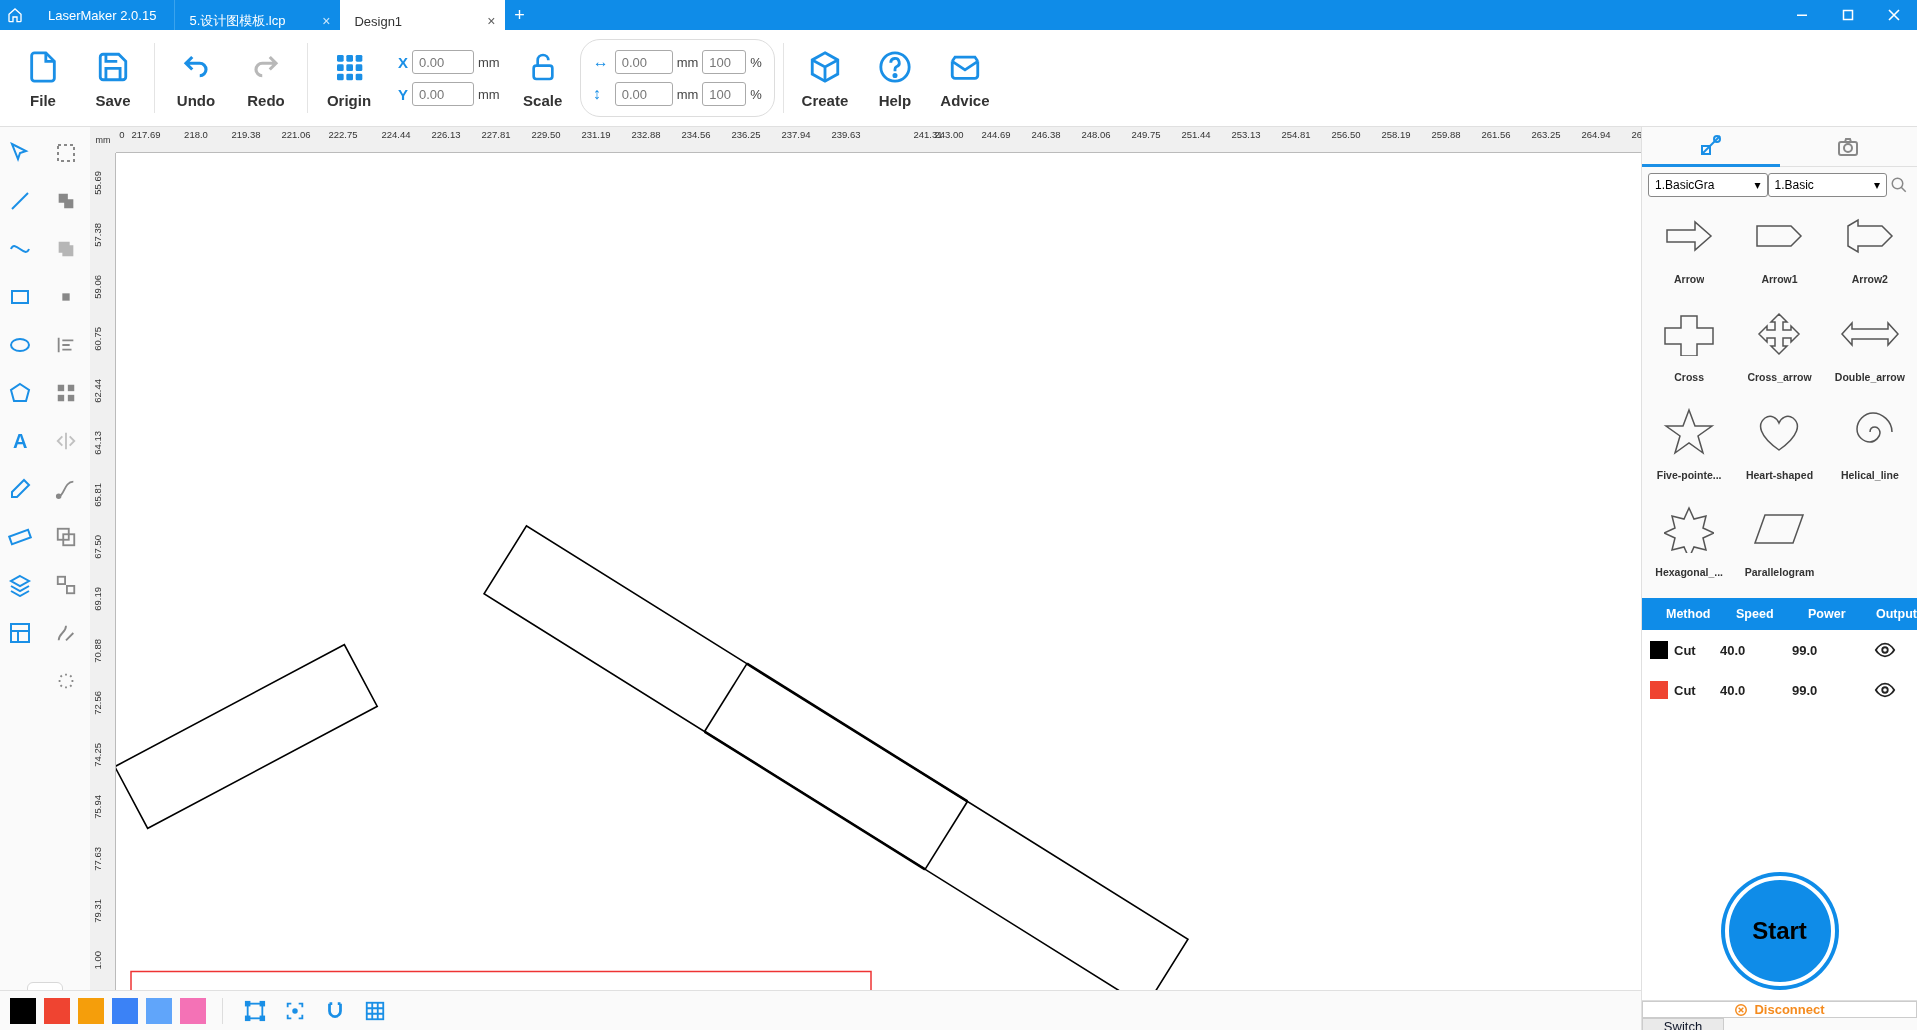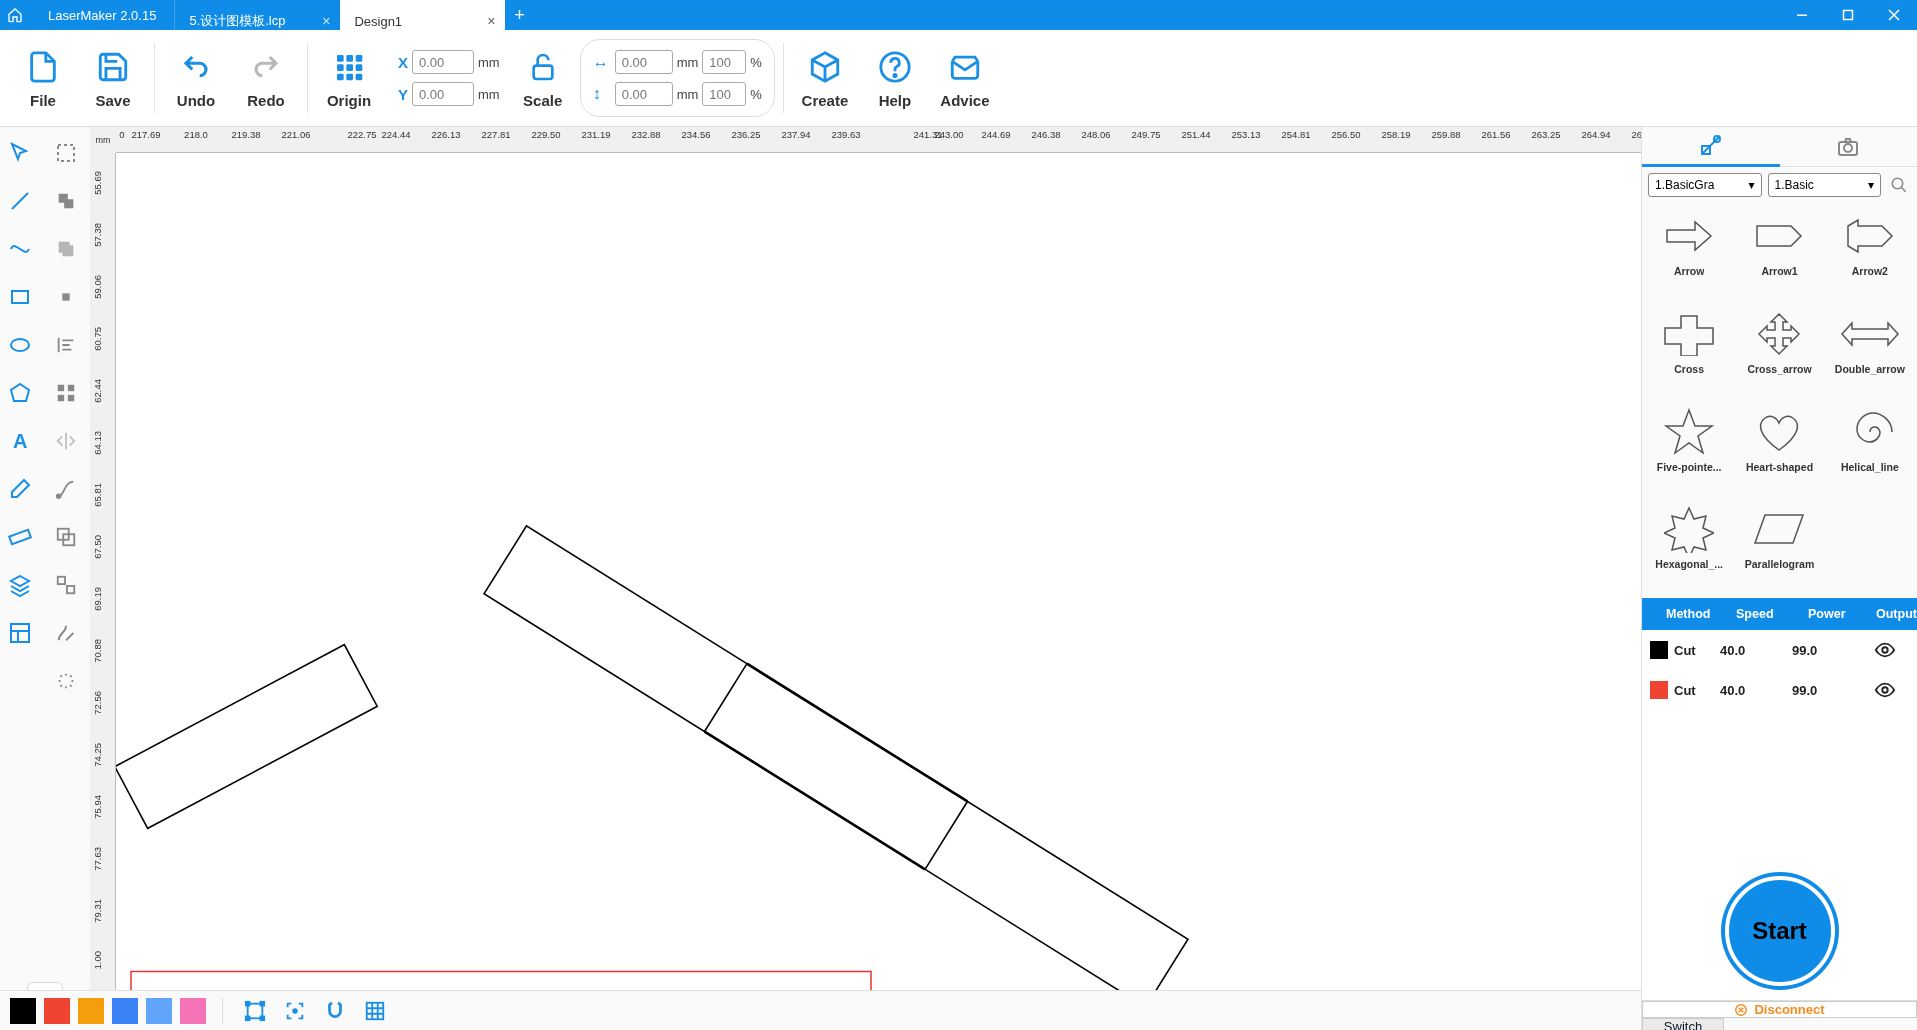--- a/index.html
+++ b/index.html
@@ -307,21 +307,20 @@
     justify-content: center;
     height: 40px;
     color: #888;
   }
   .right-tab.active {
     color: #1a8fe6;
     border-bottom: 3px solid #1a8fe6;
   }
   .right-filters {
     display: flex;
-    gap: 6px;
     padding: 6px;
     align-items: center;
   }
   .right-filter {
     flex: 1;
     height: 24px;
     border: 1px solid #888;
     border-radius: 3px;
     font-size: 12px;
     padding: 0 6px;
@@ -344,20 +343,21 @@
     gap: 4px 4px;
     padding: 4px;
     overflow-y: auto;
     height: 395px;
   }
   .shape-cell {
     display: flex;
     flex-direction: column;
     align-items: center;
     padding: 4px;
+    gap: 8px;
   }
   .shape-prev {
     width: 68px;
     height: 50px;
     display: flex;
     align-items: center;
     justify-content: center;
   }
   .shape-lbl {
     font-size: 10.5px;
@@ -794,21 +794,21 @@
 
   <div class="canvas-area">
     <div class="ruler-top">
       <div class="ruler-corner">mm</div>
       <div class="ruler-h" id="ruler-h">
         <span class="tick" style="left:6px">0</span>
       <span class="tick" style="left: 30px;">217.69</span>
           <span class="tick" style="left: 80px;">218.0</span>
           <span class="tick" style="left: 130px;">219.38</span>
           <span class="tick" style="left: 180px;">221.06</span>
-          <span class="tick" style="left: 246px;">222.75</span>
+          <span class="tick" style="left: 227px;">222.75</span>
           <span class="tick" style="left: 280px;">224.44</span>
           <span class="tick" style="left: 330px;">226.13</span>
           <span class="tick" style="left: 380px;">227.81</span>
           <span class="tick" style="left: 430px;">229.50</span>
           <span class="tick" style="left: 480px;">231.19</span>
           <span class="tick" style="left: 530px;">232.88</span>
           <span class="tick" style="left: 580px;">234.56</span>
           <span class="tick" style="left: 630px;">236.25</span>
           <span class="tick" style="left: 680px;">237.94</span>
           <span class="tick" style="left: 730px;">239.63</span>

